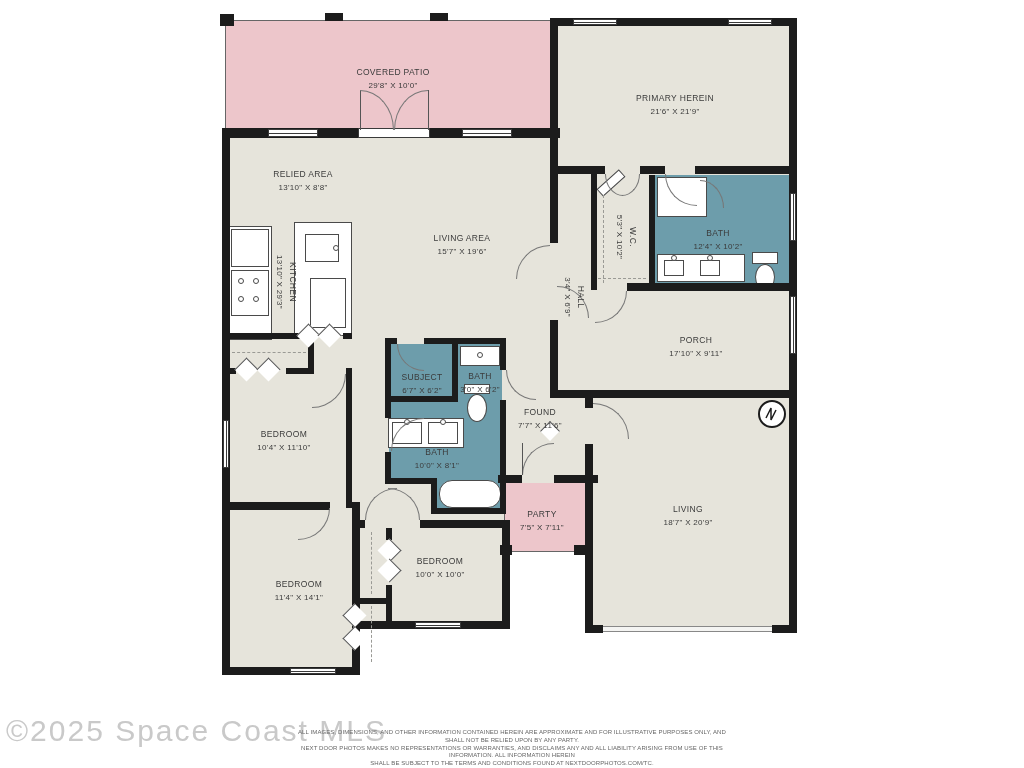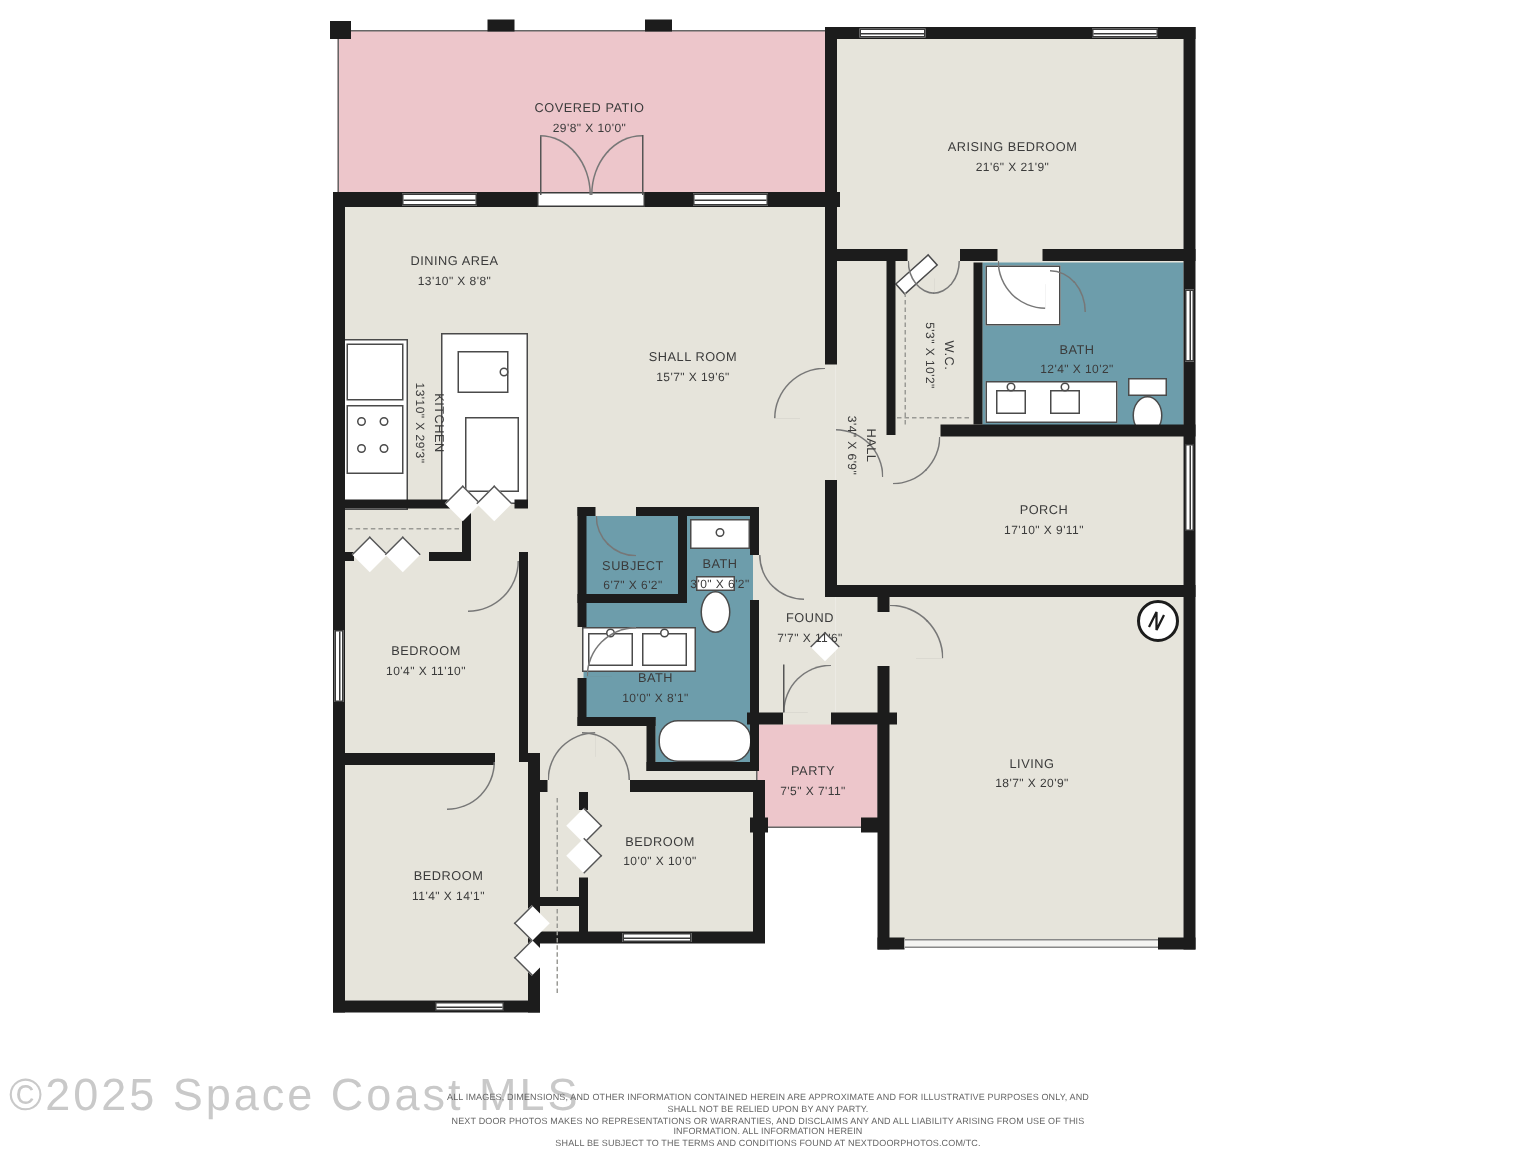--- a/index.html
+++ b/index.html
@@ -197,29 +197,29 @@
   <div class="chev" style="left:543px;top:424px;width:14px;height:14px;transform:rotate(-45deg);"></div>
   <div class="dash-h" style="left:232px;top:352px;width:74px;"></div>
   <div class="dash-v" style="left:371px;top:532px;height:62px;"></div>
   <div class="dash-v" style="left:371px;top:606px;height:56px;"></div>
 
   <div class="lbl" style="left:393px;top:79px;">
     <div>COVERED PATIO</div>
     <div class="dims">29'8" X 10'0"</div>
   </div>
   <div class="lbl" style="left:675px;top:105px;">
-    <div>ARISING BEDROOM</div>
+    <div>PRIMARY HEREIN</div>
     <div class="dims">21'6" X 21'9"</div>
   </div>
   <div class="lbl" style="left:303px;top:181px;">
-    <div>DINING AREA</div>
+    <div>RELIED AREA</div>
     <div class="dims">13'10" X 8'8"</div>
   </div>
   <div class="lbl" style="left:462px;top:245px;">
-    <div>SHALL ROOM</div>
+    <div>LIVING AREA</div>
     <div class="dims">15'7" X 19'6"</div>
   </div>
   <div class="lbl rot" style="left:286px;top:282px;">
     <div>KITCHEN</div>
     <div class="dims">13'10" X 29'3"</div>
   </div>
   <div class="lbl rot" style="left:626px;top:237px;">
     <div>W.C.</div>
     <div class="dims">5'3" X 10'2"</div>
   </div>

